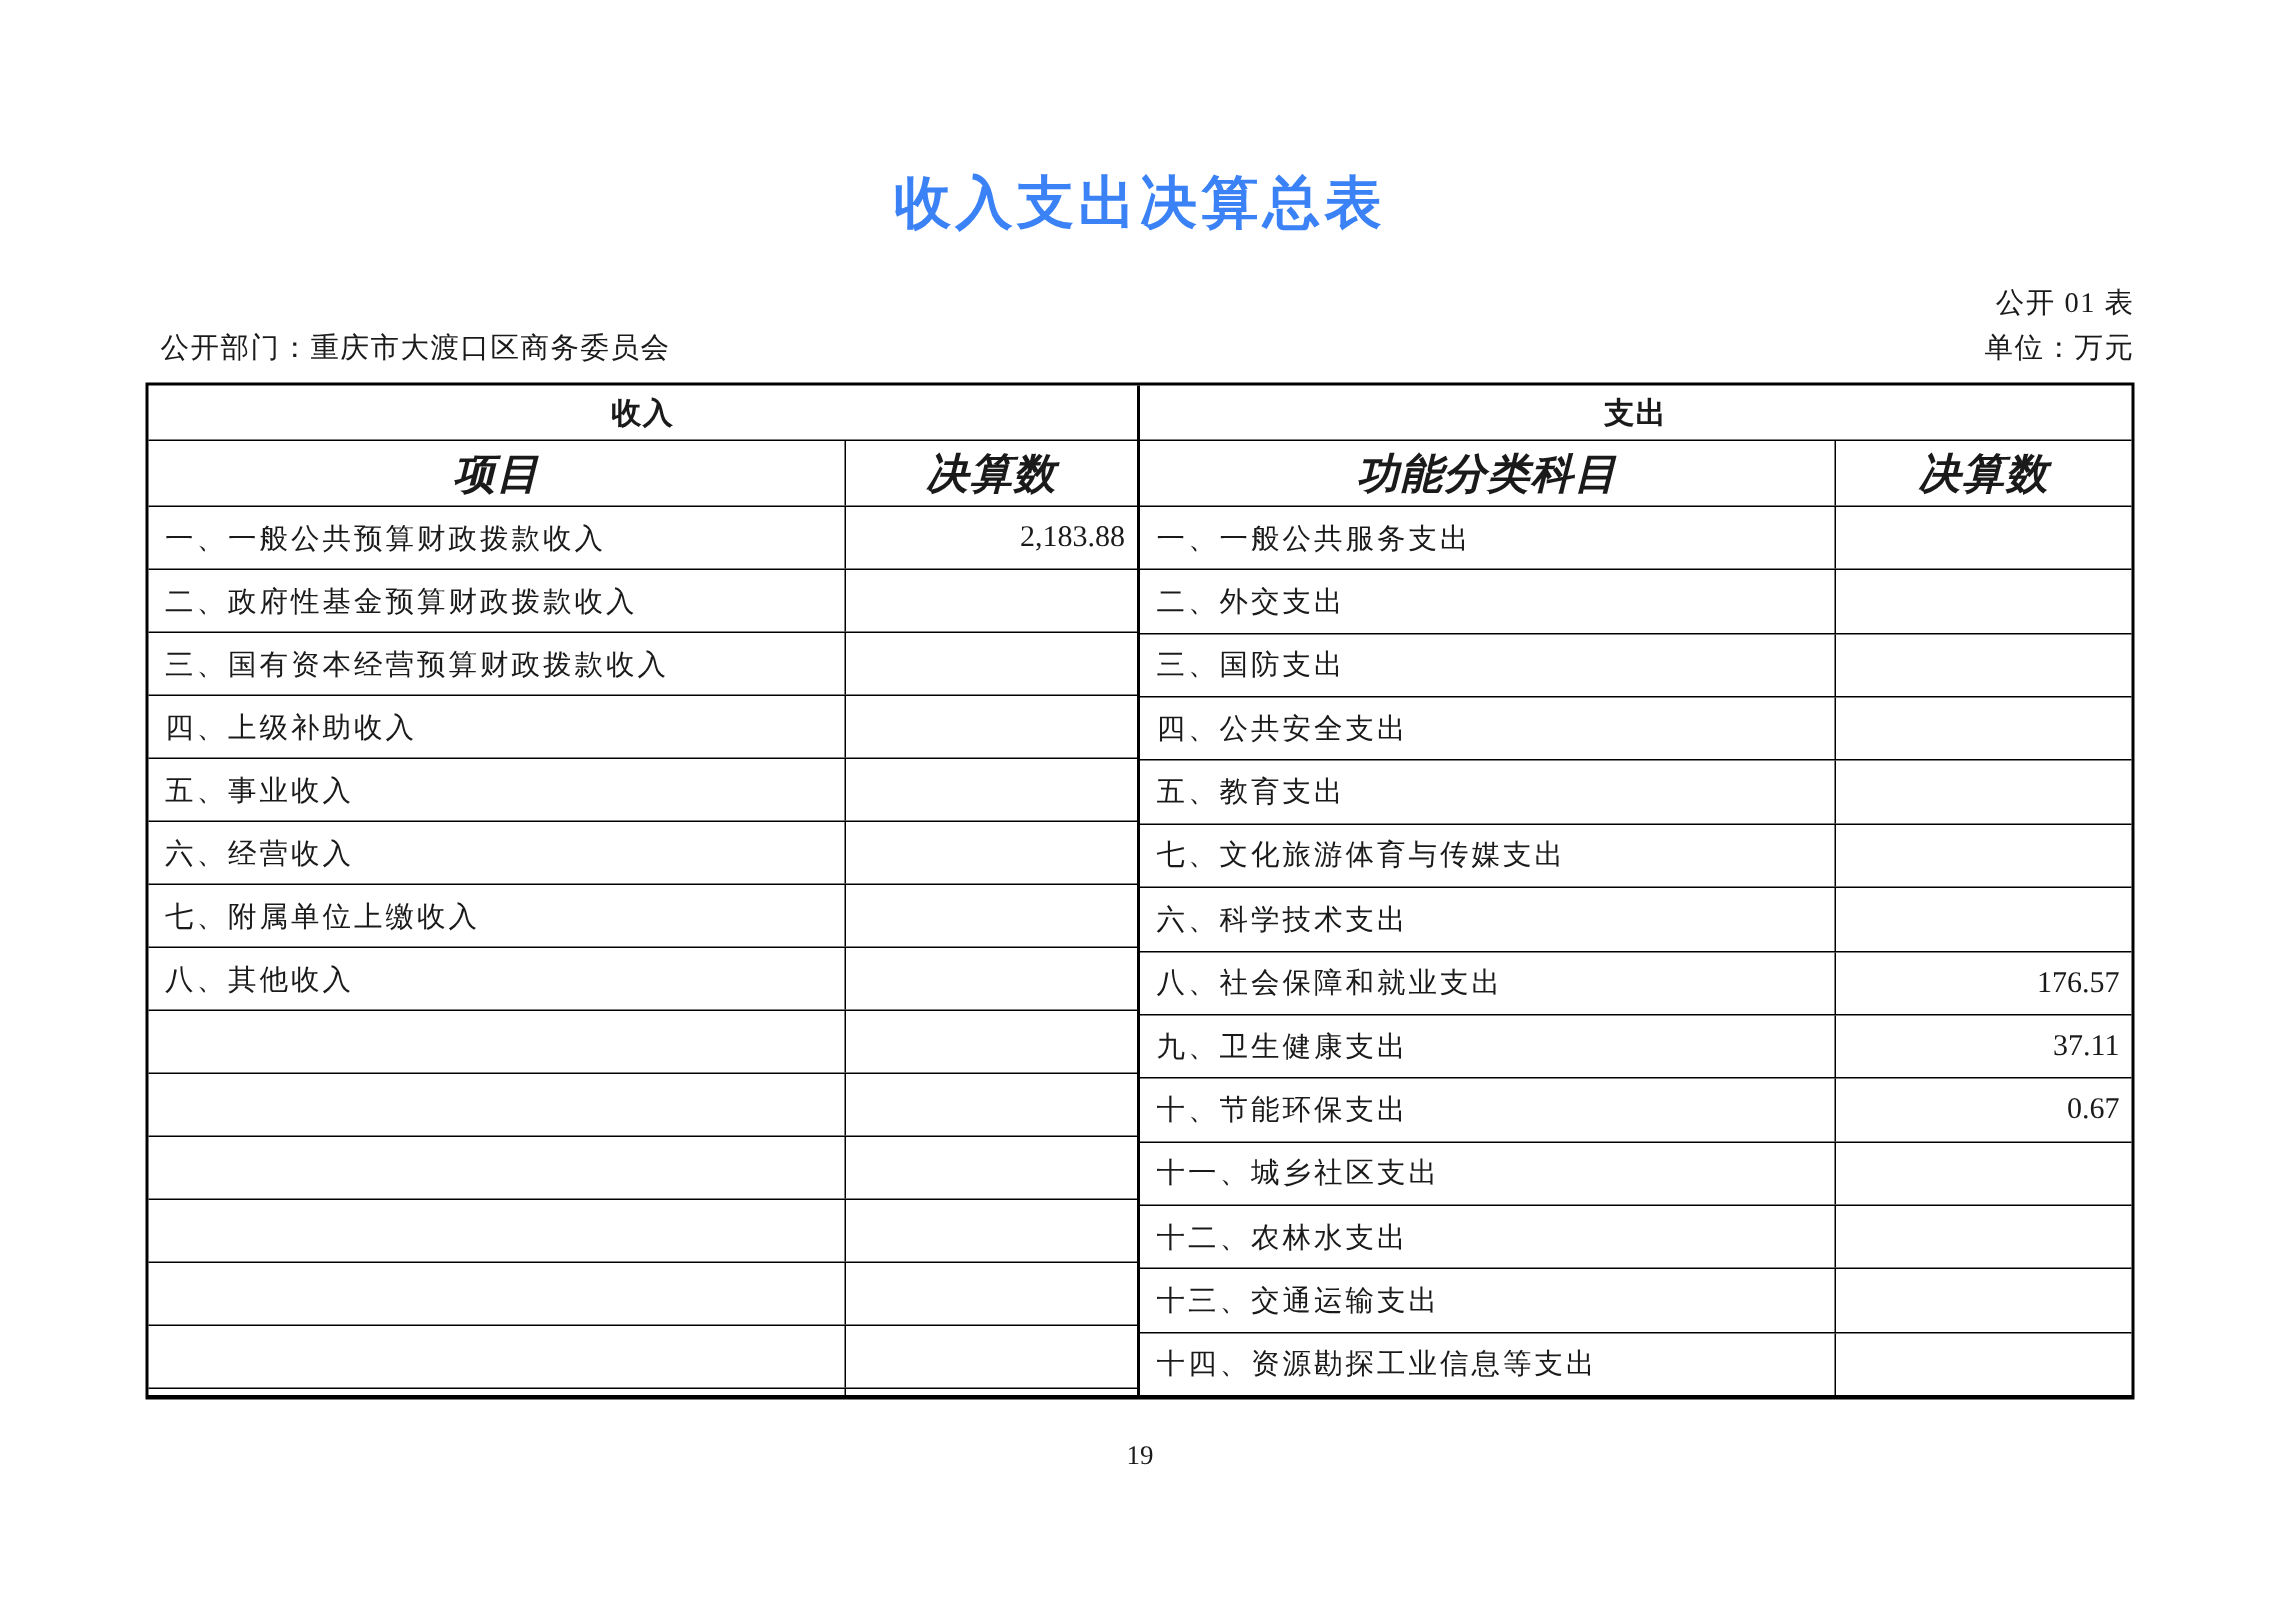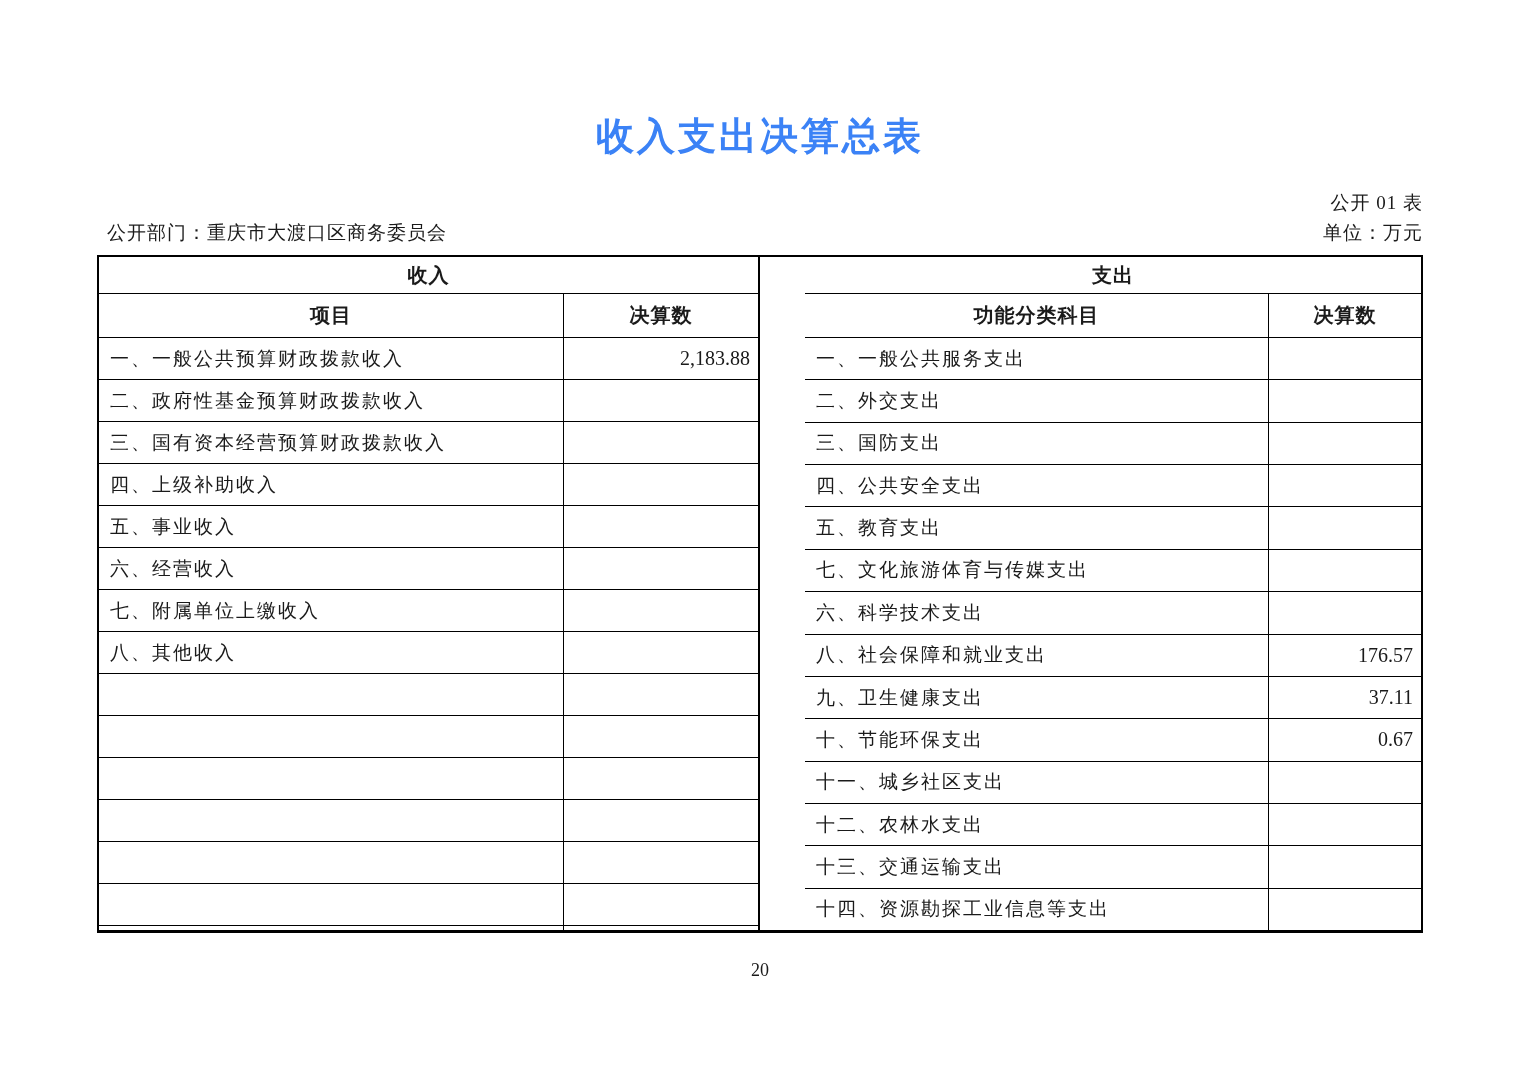--- a/index.html
+++ b/index.html
@@ -48,21 +48,21 @@
     border: 2px solid #000;
     border-bottom: 3px solid #000;
     display: flex;
   }
   .half {
     display: flex;
     flex-direction: column;
     min-width: 0;
   }
   .half-left  { width: 661px; border-right: 2px solid #000; }
-  .half-right { flex: 1; padding-left: 45px; }
+  .half-right { flex: 1; }
 
   .section-header {
     flex: 0 0 37px;
     border-bottom: 1.5px solid #000;
     display: flex;
     align-items: center;
     justify-content: center;
     font-family: "Liberation Sans", "DejaVu Sans", sans-serif;
     font-weight: bold;
     font-size: 20px;
@@ -72,22 +72,23 @@
     flex: 0 0 44px;
     border-bottom: 1.5px solid #000;
     display: flex;
   }
   .cols-header .col {
     display: flex;
     align-items: center;
     justify-content: center;
     font-family: "Liberation Sans", "DejaVu Sans", sans-serif;
     font-weight: bold;
-    font-size: 20px;
-    letter-spacing: 1px;
+    font-size: 28px;
+    letter-spacing: 1px;
+    font-style: italic;
   }
   .half-left  .col-item   { width: 465px; border-right: 1.5px solid #000; }
   .half-left  .col-amount { flex: 1; }
   .half-right .col-item   { width: 464px; border-right: 1.5px solid #000; }
   .half-right .col-amount { flex: 1; }
 
   .rows { flex: 1; display: flex; flex-direction: column; min-height: 0; }
   .row { display: flex; border-bottom: 1.5px solid #000; min-height: 0; }
   .half-left  .row { flex: 0 0 42px; }
   .half-left  .row.spacer-row { flex: 1 1 auto; border-bottom: none; }
@@ -266,15 +267,15 @@
           </div>
           <div class="row">
             <div class="cell label-cell">十四、资源勘探工业信息等支出</div>
             <div class="cell value-cell"></div>
           </div>
         </div>
     </div>
 
   </div>
 
-  <div class="page-number">20</div>
+  <div class="page-number">19</div>
 
 </div>
 
 </body></html>

